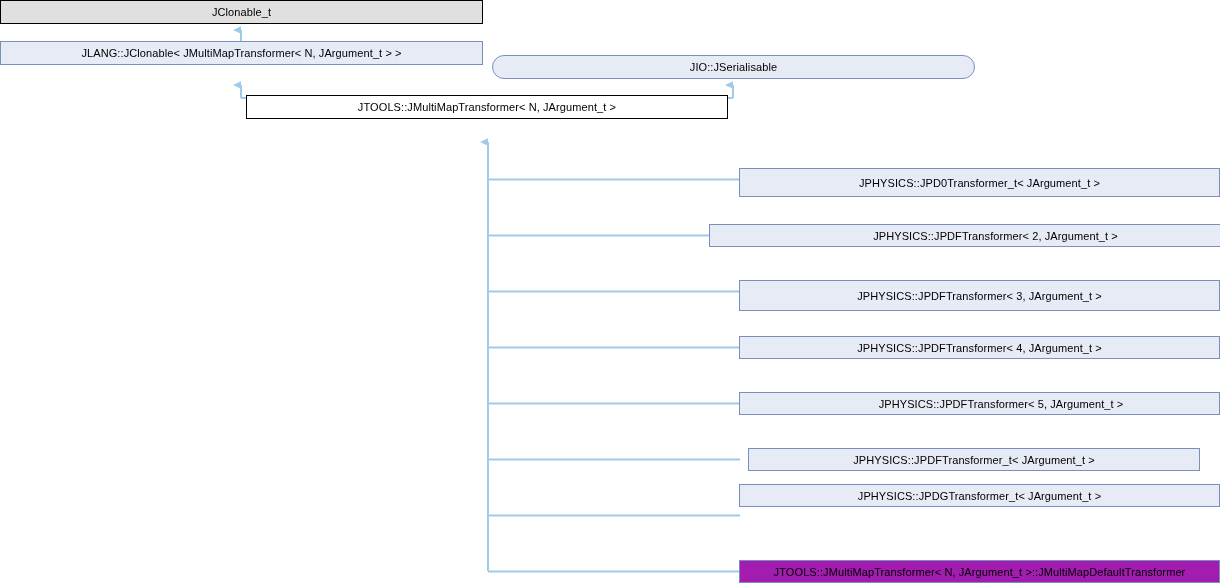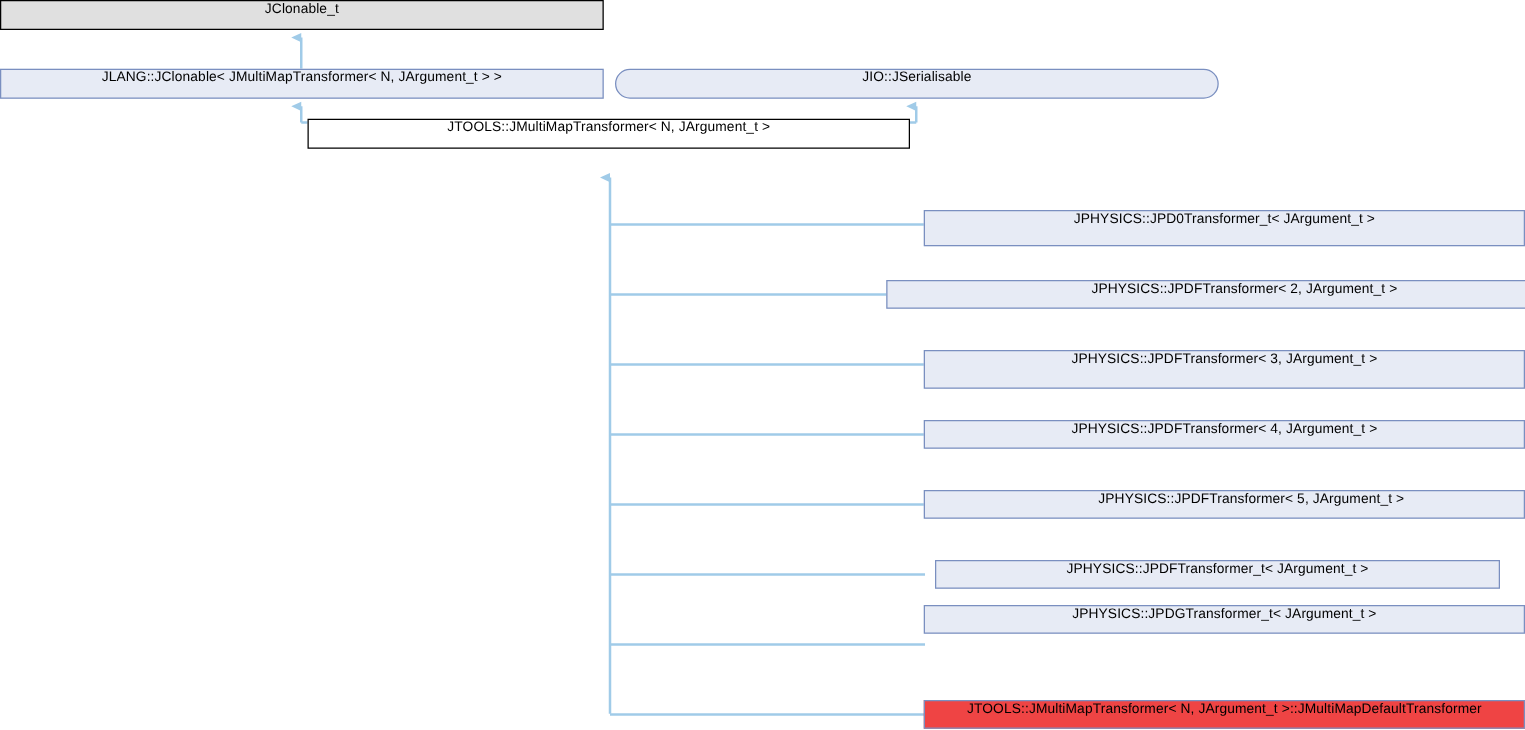--- a/index.html
+++ b/index.html
@@ -22,21 +22,21 @@
     left: 0;
     top: 0;
     width: 1220px;
     height: 584px;
     pointer-events: none;
   }
   .node {
     position: absolute;
     box-sizing: border-box;
     display: flex;
-    align-items: flex-start;
+    align-items: center;
     justify-content: center;
     font-size: 11px;
     line-height: 12px;
     letter-spacing: 0.1px;
     color: #000000;
     white-space: nowrap;
     overflow: hidden;
     z-index: 2;
   }
   .node-root {
@@ -49,21 +49,21 @@
   }
   .node-main {
     background: #ffffff;
     border: 1px solid #000000;
   }
   .node-derived {
     background: #e7ebf5;
     border: 1px solid #7a8fc0;
   }
   .node-derived-last {
-    background: #ef4444;
+    background: #a21caf;
     border: 1px solid #7a8fc0;
   }
   .node-label {
     display: block;
     padding: 0 4px;
   }
 </style>
 </head>
 <body>
 
@@ -121,21 +121,21 @@
     </g>
     <g>
       <line x1="488" y1="571.5" x2="740" y2="571.5" stroke="#a0cbe8" stroke-width="2"></line>
     </g>
   </svg>
 
   <div class="node node-root" id="node-root" style="left: 0px; top: 0px; width: 483px; height: 24px;">
     <span class="node-label">JClonable_t</span>
   </div>
 
-  <div class="node node-base" id="node-base-left" style="left: 0px; top: 55px; width: 483px; height: 24px;">
+  <div class="node node-base" id="node-base-left" style="left: 0px; top: 41px; width: 483px; height: 24px;">
     <span class="node-label">JLANG::JClonable&lt; JMultiMapTransformer&lt; N, JArgument_t &gt; &gt;</span>
   </div>
 
   <div class="node node-base" id="node-base-right" style="left: 492px; top: 55px; width: 483px; height: 24px; border-radius: 12px;">
     <span class="node-label">JIO::JSerialisable</span>
   </div>
 
   <div class="node node-main" id="node-main" style="left: 246px; top: 95px; width: 482px; height: 24px;">
     <span class="node-label">JTOOLS::JMultiMapTransformer&lt; N, JArgument_t &gt;</span>
   </div>

